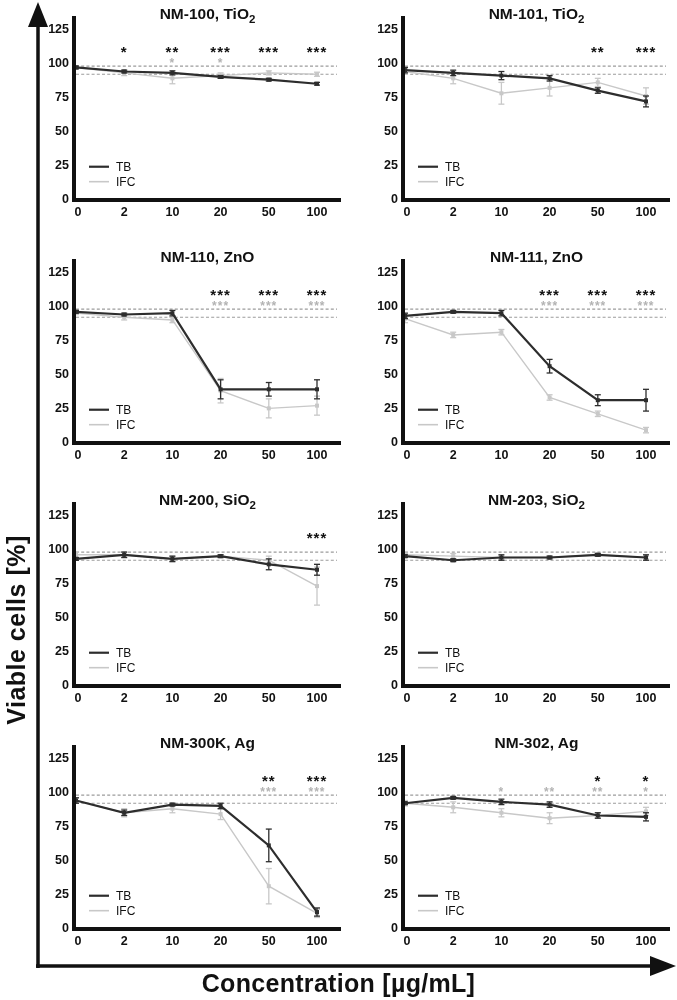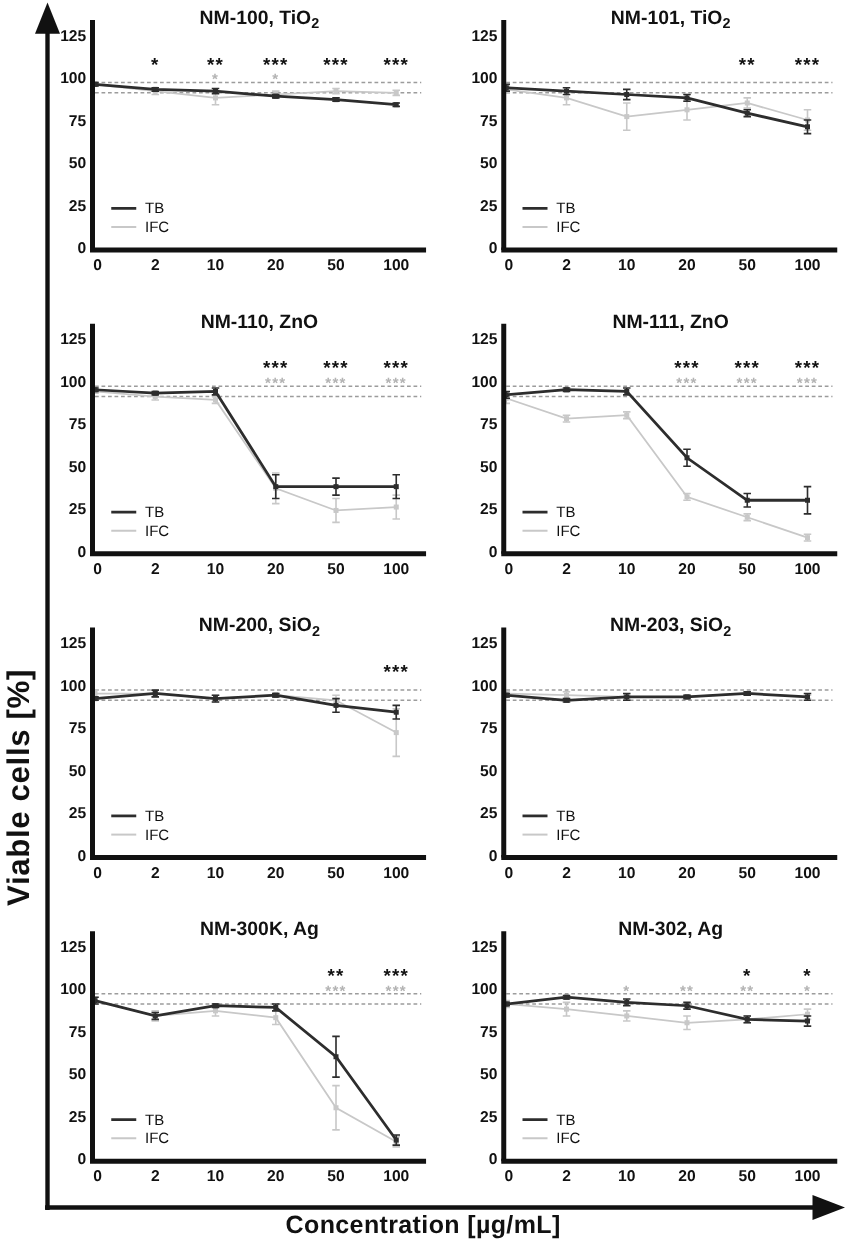--- a/index.html
+++ b/index.html
@@ -13,21 +13,21 @@
   }
   .charts-grid{
     position:absolute;left:36px;top:2px;width:634px;
     display:grid;grid-template-columns:305px 305px;column-gap:24px;
     grid-template-rows:243px 243px 243px 240px;
   }
   .chart-panel{position:relative;width:305px;height:240px;}
   .chart-panel svg{display:block;}
   .x-label{
     position:absolute;left:0;top:969px;width:677px;text-align:center;
-    font-weight:bold;font-size:20px;color:#111;letter-spacing:.3px;
+    font-weight:bold;font-size:25px;color:#111;letter-spacing:.3px;
   }
 </style>
 </head>
 <body>
 
 <div class="figure">
 
   <svg class="axes-overlay" viewBox="0 0 677 1000">
     <line x1="38" y1="968" x2="38" y2="20" stroke="#111" stroke-width="3.5"></line>
     <polygon points="28,27 48,27 38,2" fill="#111"></polygon>

